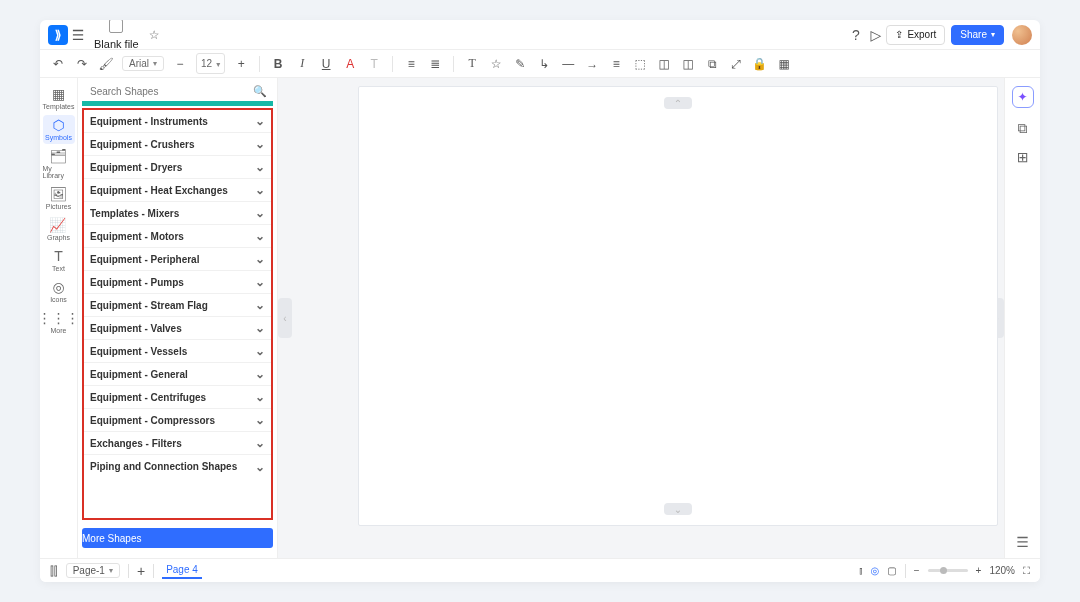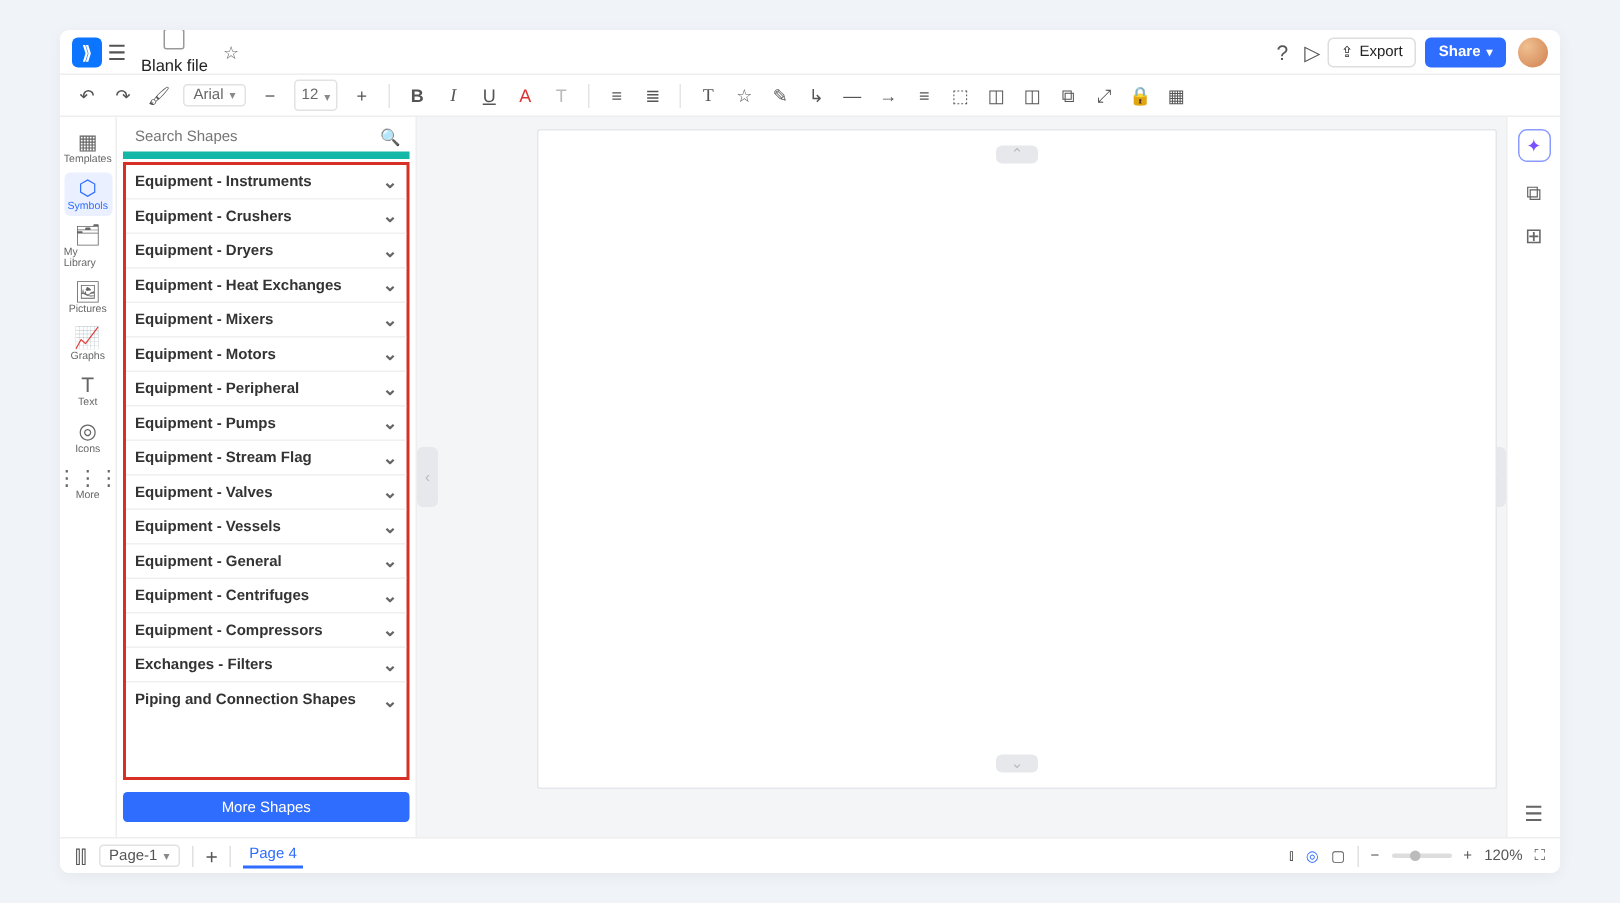--- a/index.html
+++ b/index.html
@@ -64,21 +64,21 @@
   .star { margin-left: 10px; color: #666; font-size: 12px; }
   .spacer { flex: 1; }
   .btn {
     display: inline-flex; align-items: center; gap: 4px;
     height: 20px; padding: 0 8px;
     border-radius: 4px;
     border: 1px solid #ddd;
     font-size: 10px; cursor: pointer;
     background: #fff;
   }
-  .btn.primary { background: #2f6dff; color: #fff; border-color: #2f6dff; font-weight: bold; }
+  .btn.primary { background: #2f6dff; color: #fff; border-color: #2f6dff; }
   .avatar {
     width: 20px; height: 20px; border-radius: 50%;
     background: radial-gradient(circle at 30% 30%, #f0c090, #d08050);
     margin-left: 8px;
   }
   .toolbar {
     height: 28px;
     display: flex; align-items: center;
     gap: 8px;
     padding: 0 10px;
@@ -161,21 +161,21 @@
     cursor: pointer;
   }
   .cat-item:last-child { border-bottom: none; }
   .chevron { font-size: 12px; color: #666; }
   .more-btn {
     margin: 8px 4px 10px;
     height: 20px;
     background: #2f6dff;
     color: #fff;
     border-radius: 3px;
-    display: flex; align-items: center; justify-content: center;
+    display: flex; align-items: center; justify-content: flex-start;
     font-size: 10px;
     cursor: pointer;
   }
 
   .canvas {
     flex: 1;
     background: #f4f5f7;
     position: relative;
     overflow: hidden;
   }
@@ -356,21 +356,21 @@
           </div>
           <div class="cat-item">
             <span>Equipment - Dryers</span>
             <span class="chevron">⌄</span>
           </div>
           <div class="cat-item">
             <span>Equipment - Heat Exchanges</span>
             <span class="chevron">⌄</span>
           </div>
           <div class="cat-item">
-            <span>Equipment - Mixers</span>
+            <span>Templates - Mixers</span>
             <span class="chevron">⌄</span>
           </div>
           <div class="cat-item">
             <span>Equipment - Motors</span>
             <span class="chevron">⌄</span>
           </div>
           <div class="cat-item">
             <span>Equipment - Peripheral</span>
             <span class="chevron">⌄</span>
           </div>

